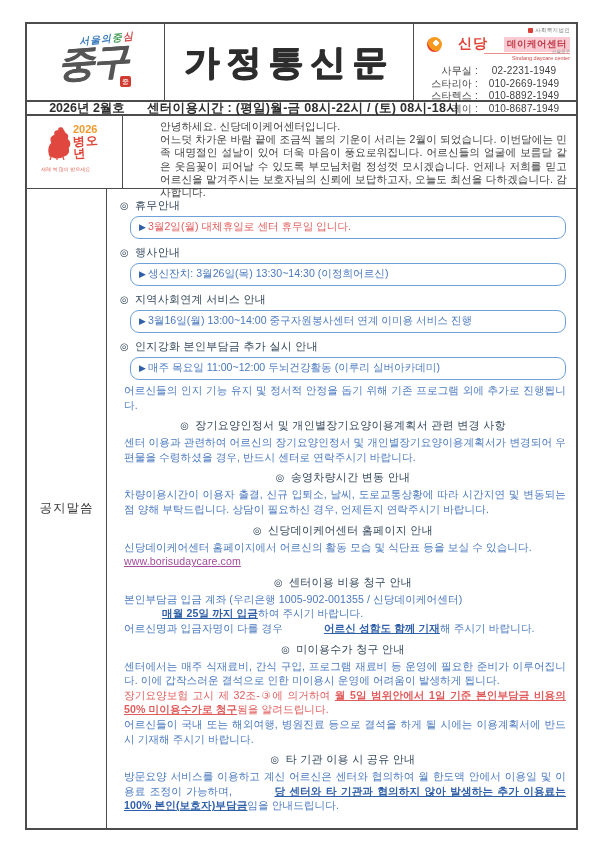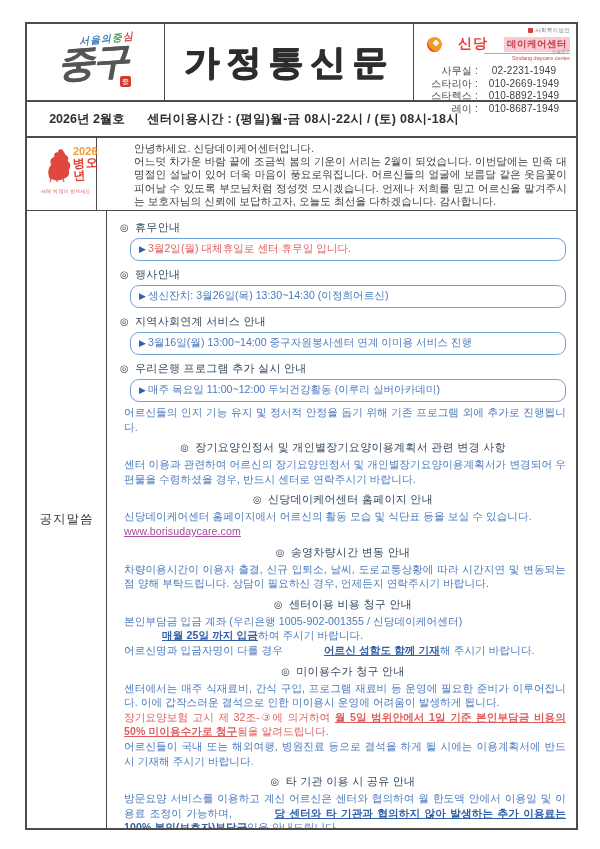--- a/index.html
+++ b/index.html
@@ -23,27 +23,27 @@
   .brand-main { font-size:14px; font-weight:900; color:#e04438; letter-spacing:1px; }
   .brand-sub { font-size:9.5px; font-weight:700; color:#c03848; background:#f8ccd2; padding:1px 3px; letter-spacing:.5px; }
   .brand-en { font-size:5.5px; color:#d04848; text-align:right; border-top:1px solid #e89090; width:86px; align-self:flex-end; padding-top:1px; }
   .brand-region { position:absolute; font-size:4.5px; color:#999; margin-top:14px; }
   .contact-list { margin-top:4px; }
   .contact-row { display:flex; justify-content:flex-end; font-size:10px; color:#3f3f3f; line-height:12.5px; letter-spacing:.2px; }
   .contact-row .c-label { text-align:right; }
   .contact-row .c-num { width:92px; text-align:center; }
 
   
-  .issue-row { height:36px; flex:none; border-bottom:2px solid #4c4c4c; display:flex; align-items:center; font-size:12.5px; color:#2e2e2e; font-weight:700; }
+  .issue-row { height:14px; flex:none; border-bottom:2px solid #4c4c4c; display:flex; align-items:center; font-size:12.5px; color:#2e2e2e; font-weight:700; }
   .issue-no { width:120px; text-align:center; flex:none; }
   .issue-hours { letter-spacing:.3px; }
 
   
   .intro-row { height:73px; flex:none; border-bottom:1.5px solid #4c4c4c; display:flex; }
-  .stamp-cell { width:70px; border-right:1.5px solid #4c4c4c; position:relative; flex:none; }
+  .stamp-cell { width:96px; border-right:1.5px solid #4c4c4c; position:relative; flex:none; }
   .stamp { position:absolute; left:14px; top:8px; width:60px; }
   .stamp-top { display:flex; align-items:flex-start; }
   .stamp-year { font-size:11px; font-weight:800; color:#f09c2e; line-height:11px; }
   .stamp-zodiac { font-size:12px; font-weight:800; color:#e04438; transform:rotate(-3deg); line-height:12px; letter-spacing:1px; }
   .stamp-small { font-size:5px; color:#e06050; margin-top:2px; white-space:nowrap; }
   .greet-cell { flex:1; padding:4px 9px 2px 9px; }
   .greet-line { font-size:10.6px; color:#3c3c3c; line-height:13.2px; text-align:justify; letter-spacing:.1px;margin-left:28px; }
 
   
   .main-row { flex:1; display:flex; min-height:0; }
@@ -148,36 +148,36 @@
         </div>
         <div>
           <div class="sec-heading"><span class="marker">◎</span><span>행사안내</span></div>
           <div class="sec-box"><span class="arrow">▶</span><span class="seg-blue">생신잔치: 3월26일(목) 13:30~14:30 (이정희어르신)</span></div>
         </div>
         <div>
           <div class="sec-heading"><span class="marker">◎</span><span>지역사회연계 서비스 안내</span></div>
           <div class="sec-box"><span class="arrow">▶</span><span class="seg-blue">3월16일(월) 13:00~14:00 중구자원봉사센터 연계 이미용 서비스 진행</span></div>
         </div>
         <div>
-          <div class="sec-heading"><span class="marker">◎</span><span>우리은행 프로그램 추가 실시 안내</span></div>
+          <div class="sec-heading"><span class="marker">◎</span><span>인지강화 본인부담금 추가 실시 안내</span></div>
           <div class="sec-box"><span class="arrow">▶</span><span class="seg-blue">매주 목요일 11:00~12:00 두뇌건강활동 (이루리 실버아카데미)</span></div>
           <div class="sec-para"><span class="seg-blue">어르신들의 인지 기능 유지 및 정서적 안정을 돕기 위해 기존 프로그램 외에 추가로 진행됩니다.</span></div>
         </div>
         <div>
           <div class="sec-heading bold"><span class="marker">◎</span><span>장기요양인정서 및 개인별장기요양이용계획서 관련 변경 사항</span></div>
           <div class="sec-para"><span class="seg-blue">센터 이용과 관련하여 어르신의 장기요양인정서 및 개인별장기요양이용계획서가 변경되어 우편물을 수령하셨을 경우, 반드시 센터로 연락주시기 바랍니다.</span></div>
         </div>
         <div>
+          <div class="sec-heading bold"><span class="marker">◎</span><span>송영차량시간 변동 안내</span></div>
+          <div class="sec-para"><span class="seg-blue">차량이용시간이 이용자 출결, 신규 입퇴소, 날씨, 도로교통상황에 따라 시간지연 및 변동되는 점 양해 부탁드립니다. 상담이 필요하신 경우, 언제든지 연락주시기 바랍니다.</span></div>
+        </div>
+        <div>
           <div class="sec-heading bold"><span class="marker">◎</span><span>신당데이케어센터 홈페이지 안내</span></div>
           <div class="sec-para"><span class="seg-blue">신당데이케어센터 홈페이지에서 어르신의 활동 모습 및 식단표 등을 보실 수 있습니다.</span></div>
           <div class="sec-para"><a class="seg-link" href="#">www.borisudaycare.com</a></div>
-        </div>
-        <div>
-          <div class="sec-heading bold"><span class="marker">◎</span><span>송영차량시간 변동 안내</span></div>
-          <div class="sec-para"><span class="seg-blue">차량이용시간이 이용자 출결, 신규 입퇴소, 날씨, 도로교통상황에 따라 시간지연 및 변동되는 점 양해 부탁드립니다. 상담이 필요하신 경우, 언제든지 연락주시기 바랍니다.</span></div>
         </div>
         <div>
           <div class="sec-heading bold"><span class="marker">◎</span><span>센터이용 비용 청구 안내</span></div>
           <div class="sec-para"><span class="seg-blue">본인부담금 입금 계좌 (우리은행 1005-902-001355 / 신당데이케어센터)</span></div>
           <div class="sec-para"><span class="seg-bu">매월 25일 까지 입금</span><span class="seg-blue">하여 주시기 바랍니다.</span></div>
           <div class="sec-para"><span class="seg-blue">어르신명과 입금자명이 다를 경우 </span><span class="seg-bu">어르신 성함도 함께 기재</span><span class="seg-blue">해 주시기 바랍니다.</span></div>
         </div>
         <div>
           <div class="sec-heading bold"><span class="marker">◎</span><span>미이용수가 청구 안내</span></div>
           <div class="sec-para"><span class="seg-blue">센터에서는 매주 식재료비, 간식 구입, 프로그램 재료비 등 운영에 필요한 준비가 이루어집니다. 이에 갑작스러운 결석으로 인한 미이용시 운영에 어려움이 발생하게 됩니다.</span></div>

